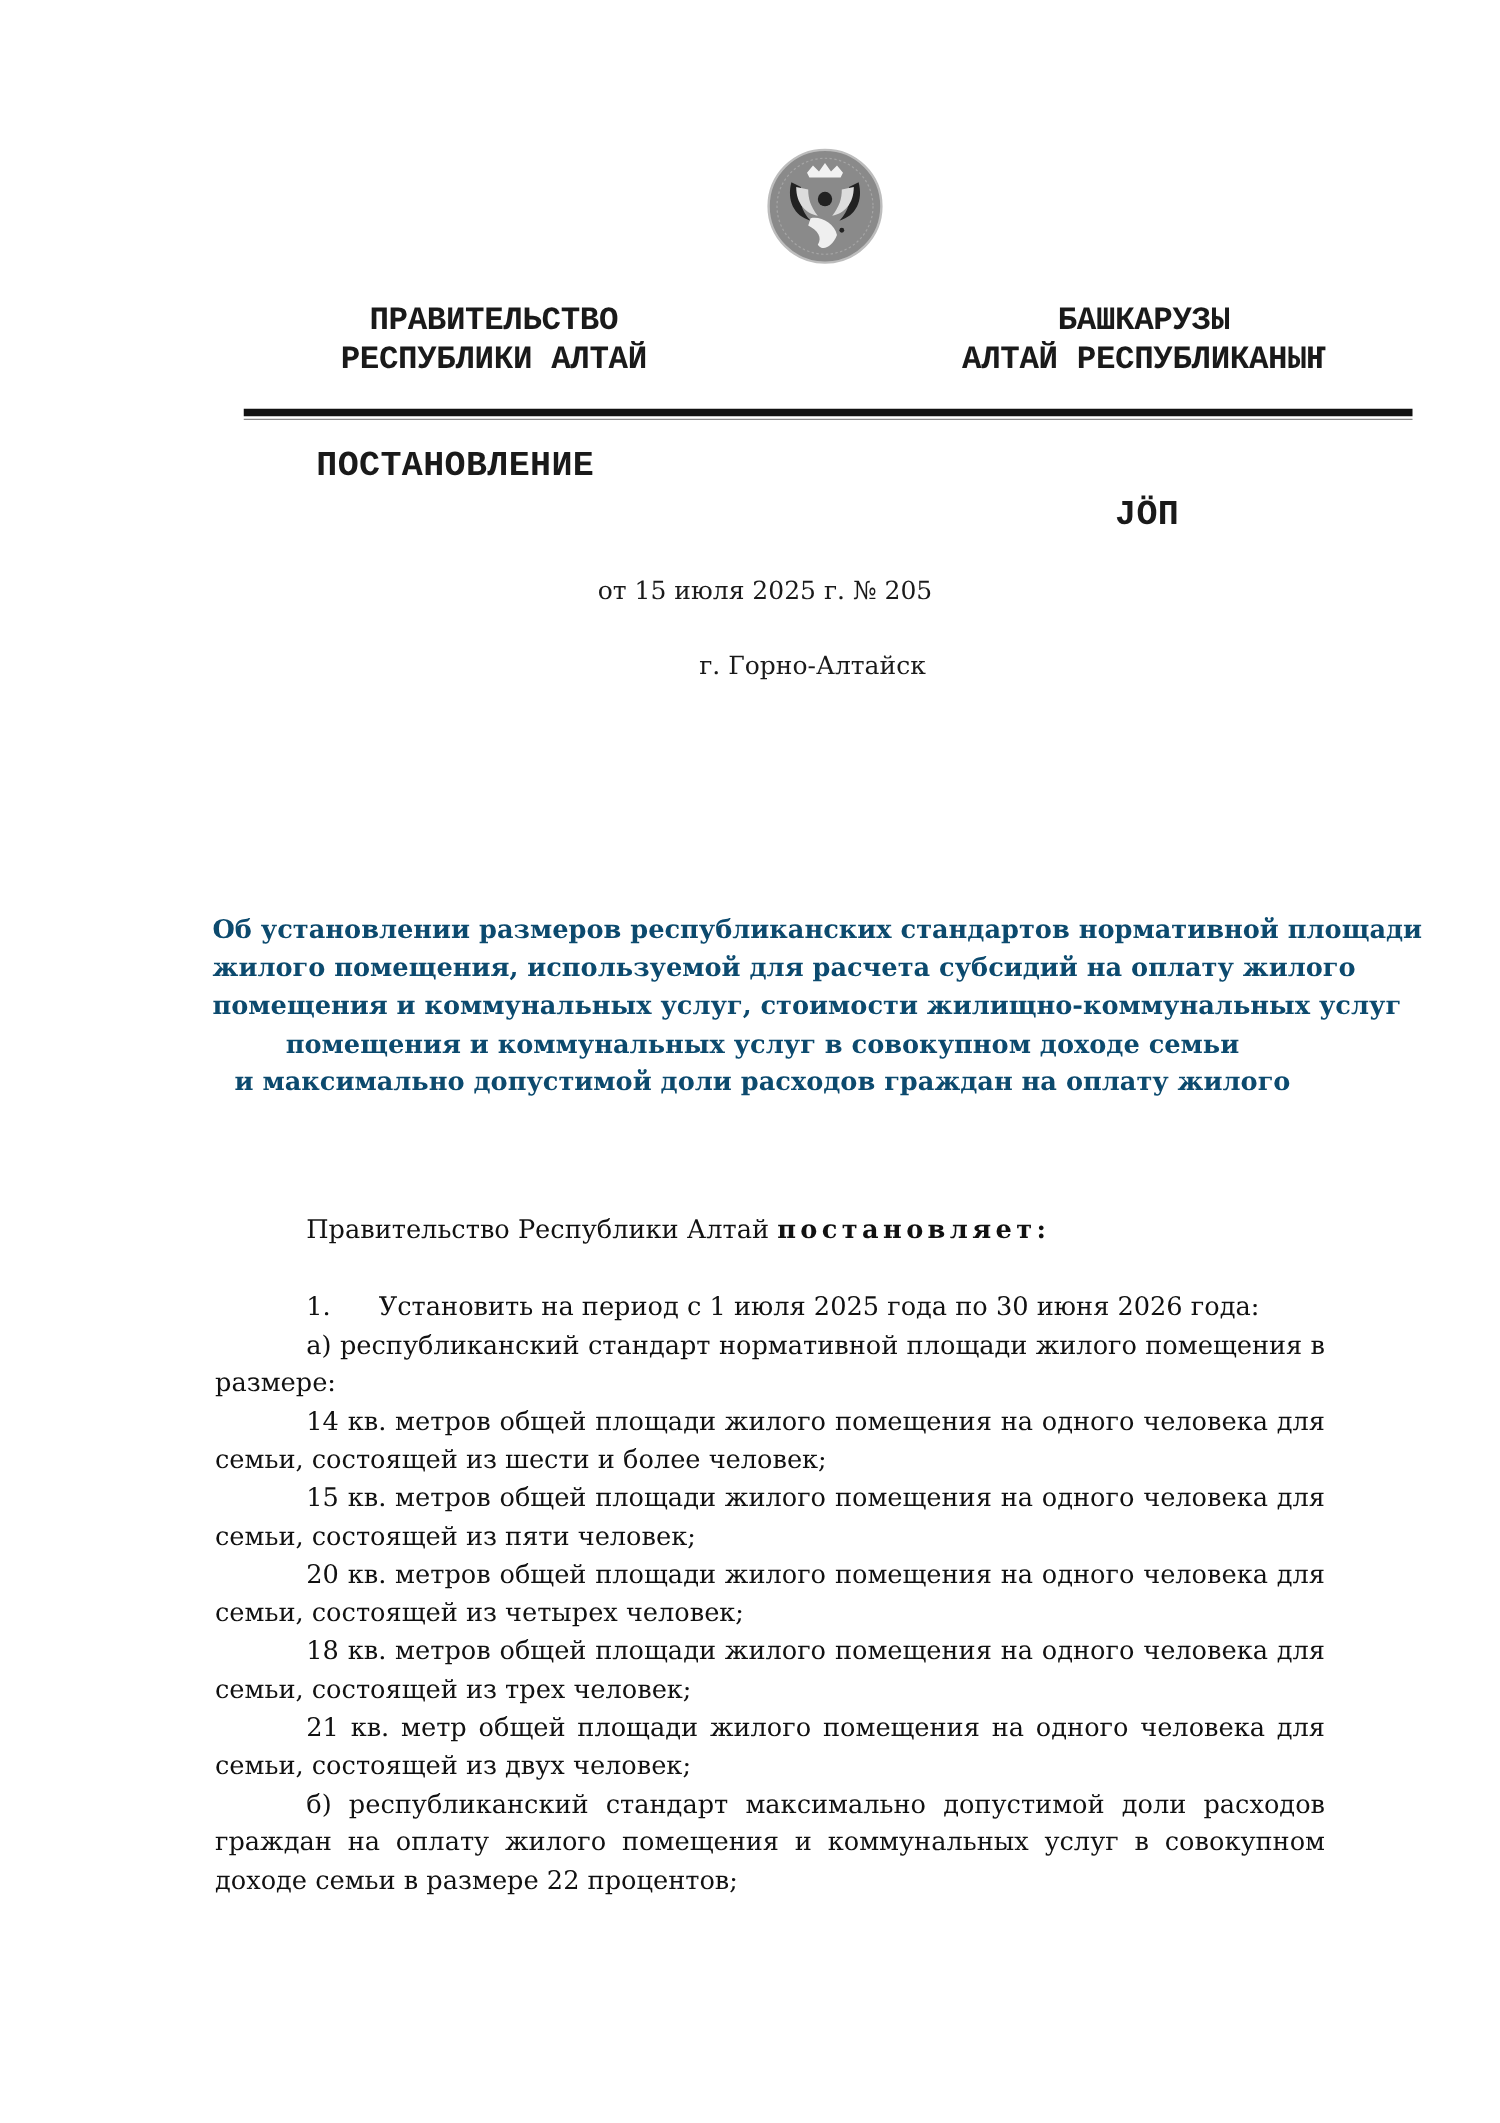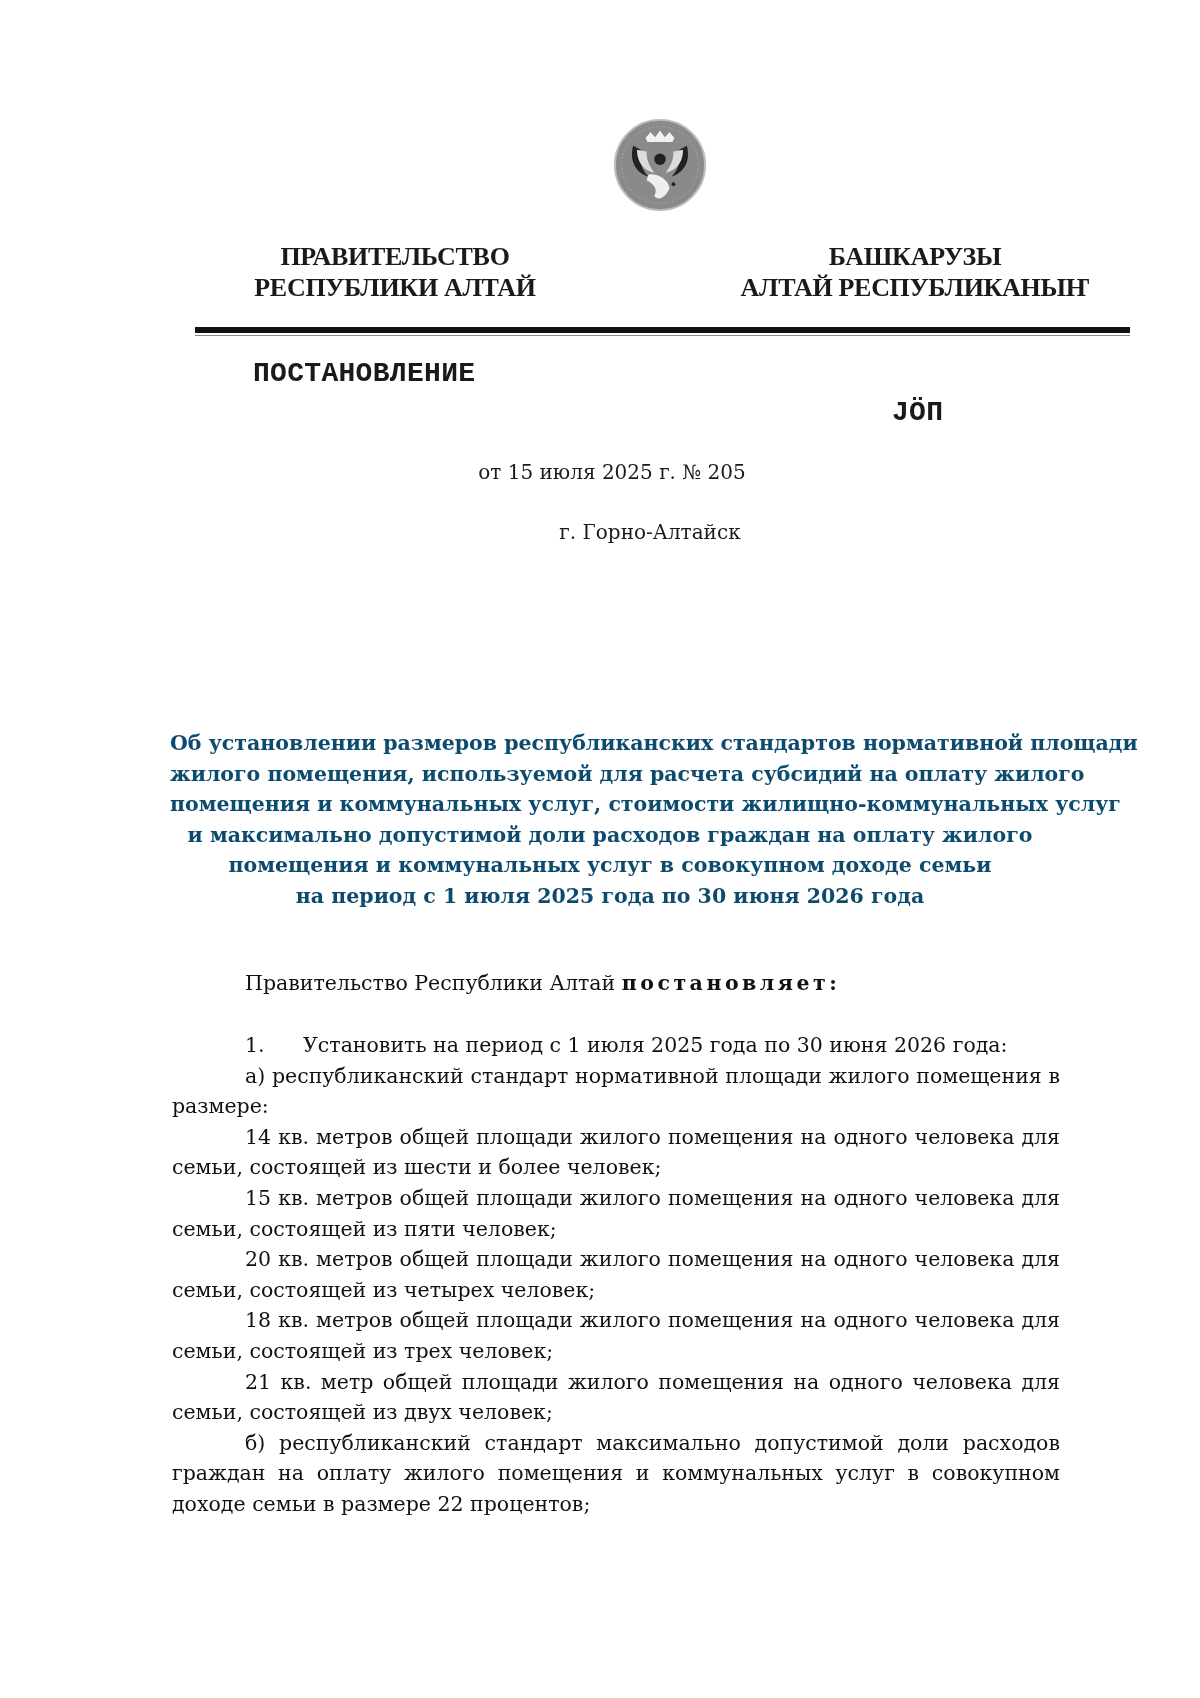--- a/index.html
+++ b/index.html
@@ -1,21 +1,21 @@
 <!DOCTYPE html>
 <html><head>
 <meta charset="utf-8">
 <style>
   html, body { margin: 0; padding: 0; background: #ffffff; }
   body { width: 1200px; height: 1698px; position: relative; overflow: hidden; color: #111; }
   .page { position: absolute; left: 0; top: 0; width: 1200px; height: 1698px; background: #fff; }
 
   .emblem { position: absolute; left: 612px; top: 117px; width: 96px; height: 96px; }
 
-  .hdr { position: absolute; font-family: Liberation Serif, serif; font-weight: bold;
+  .hdr { position: absolute; font-family: Liberation Mono, monospace; font-weight: bold;
          font-size: 26px; line-height: 31px; text-align: center; letter-spacing: -0.3px;
          color: #1a1a1a; }
   .hdr-left { left: 250px; width: 290px; top: 241px; }
   .hdr-right { left: 730px; width: 370px; top: 241px; }
 
   .rule { position: absolute; left: 195px; width: 935px; top: 327px; height: 6px; background: #111; }
   .rule-thin { position: absolute; left: 195px; width: 935px; top: 335px; height: 1px; background: #888; }
 
   .doc-type { position: absolute; font-family: Liberation Mono, monospace; font-weight: bold;
               font-size: 28px; top: 358px; color: #1a1a1a; letter-spacing: 0.3px; }
@@ -75,23 +75,22 @@
   <div class="doc-type doc-type-left">ПОСТАНОВЛЕНИЕ</div>
   <div class="doc-type doc-type-right">JÖП</div>
 
   <div class="meta meta-date">от 15 июля 2025 г. № 205</div>
   <div class="meta meta-city">г. Горно-Алтайск</div>
 
   <div class="title">
     <div>Об установлении размеров республиканских стандартов нормативной площади</div>
     <div>жилого помещения, используемой для расчета субсидий на оплату жилого</div>
     <div>помещения и коммунальных услуг, стоимости жилищно-коммунальных услуг</div>
+    <div>помещения и коммунальных услуг в совокупном доходе семьи</div>
     <div>и максимально допустимой доли расходов граждан на оплату жилого</div>
-    <div>помещения и коммунальных услуг в совокупном доходе семьи</div>
-    <div>на период с 1 июля 2025 года по 30 июня 2026 года</div>
   </div>
 
   <div class="body preamble">
     <span>Правительство Республики Алтай </span><span class="spaced">постановляет:</span>
   </div>
 
   <div class="body list">
     <p class="p p-numbered"><span class="num">1.</span><span>Установить на период с 1 июля 2025 года по 30 июня 2026 года:</span></p>
     <p class="p">а) республиканский стандарт нормативной площади жилого помещения в размере:</p>
     <p class="p">14 кв. метров общей площади жилого помещения на одного человека для семьи, состоящей из шести и более человек;</p>

